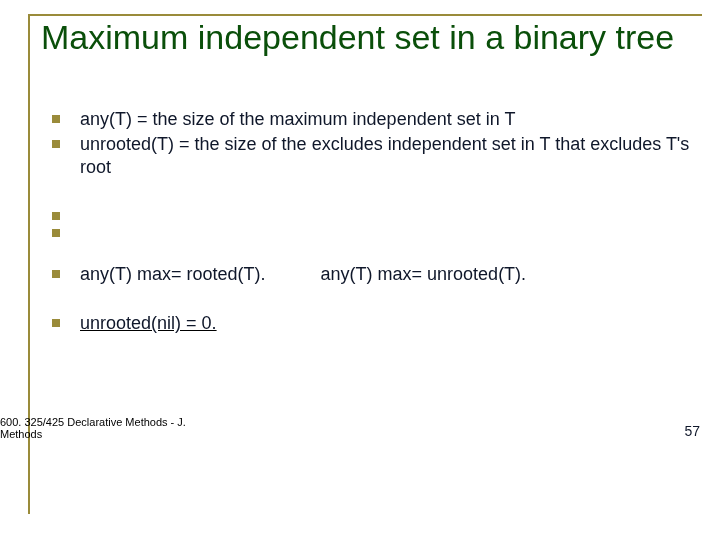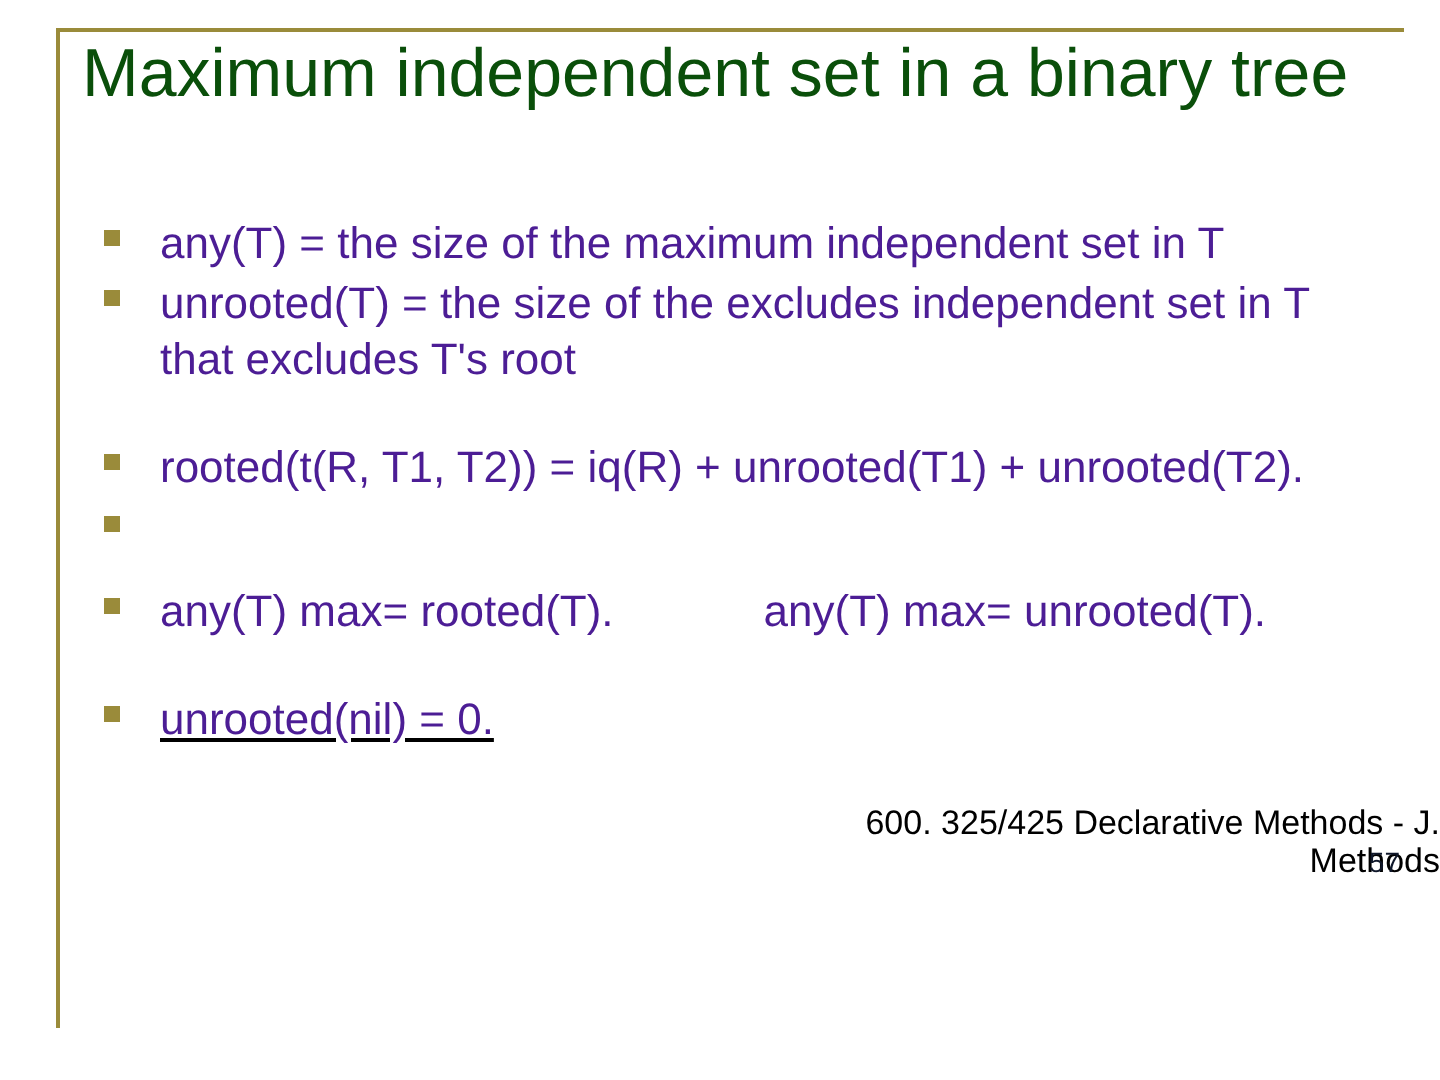--- a/index.html
+++ b/index.html
@@ -60,35 +60,35 @@
   }
   .sq {
     width: 8px;
     height: 8px;
     background: #9a8b3a;
     flex: 0 0 8px;
     margin-top: 7px;
     margin-right: 20px;
   }
   .btxt {
-    font-size: 22px;
+    font-size: 18px;
     line-height: 1.28;
-    color: #4c1d95;
+    color: #0f172a;
   }
   .line-six {
     display: flex;
-    gap: 75px;
+    gap: 55px;
   }
   .footer {
     position: absolute;
     left: 0;
     right: 0;
     bottom: 8px;
-    text-align: right;
-    font-size: 17px;
+    text-align: left;
+    font-size: 11px;
     color: #000;
     line-height: 1.15;
   }
   .pagenum {
     position: absolute;
     right: 20px;
     bottom: 10px;
     font-size: 14px;
     color: #0f172a;
   }
@@ -111,21 +111,20 @@
       </div>
       <div class="bullet-row">
         <div class="sq"></div>
         <div class="btxt">unrooted(T) = the size of the excludes independent set in T that excludes T's root</div>
       </div>
     </div>
 
     <div class="group">
       <div class="bullet-row">
         <div class="sq"></div>
-        <div class="btxt">rooted(t(R, T1, T2)) = iq(R) + unrooted(T1) + unrooted(T2).</div>
       </div>
       <div class="bullet-row">
         <div class="sq"></div>
       </div>
     </div>
 
     <div class="group">
       <div class="bullet-row">
         <div class="sq"></div>
         <div class="btxt line-six">

